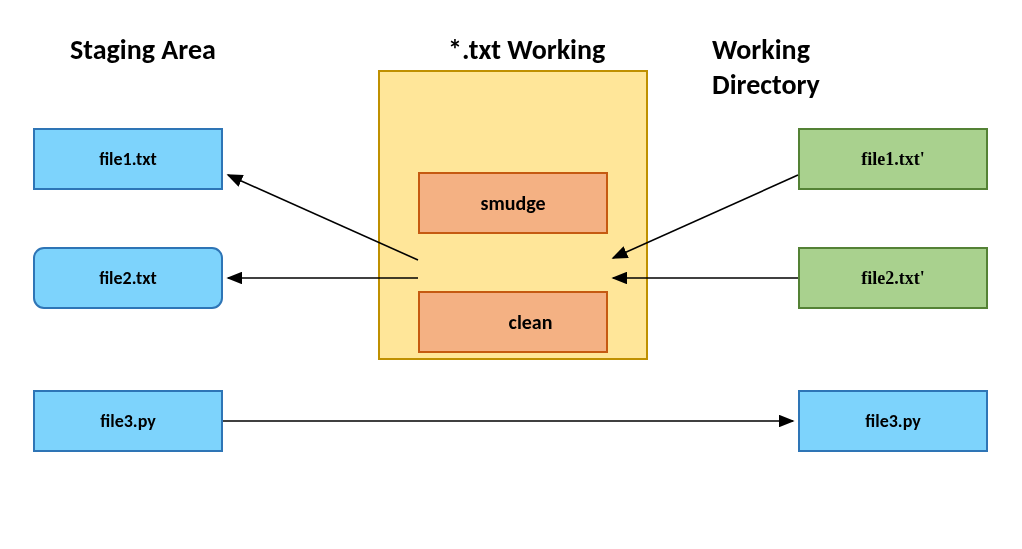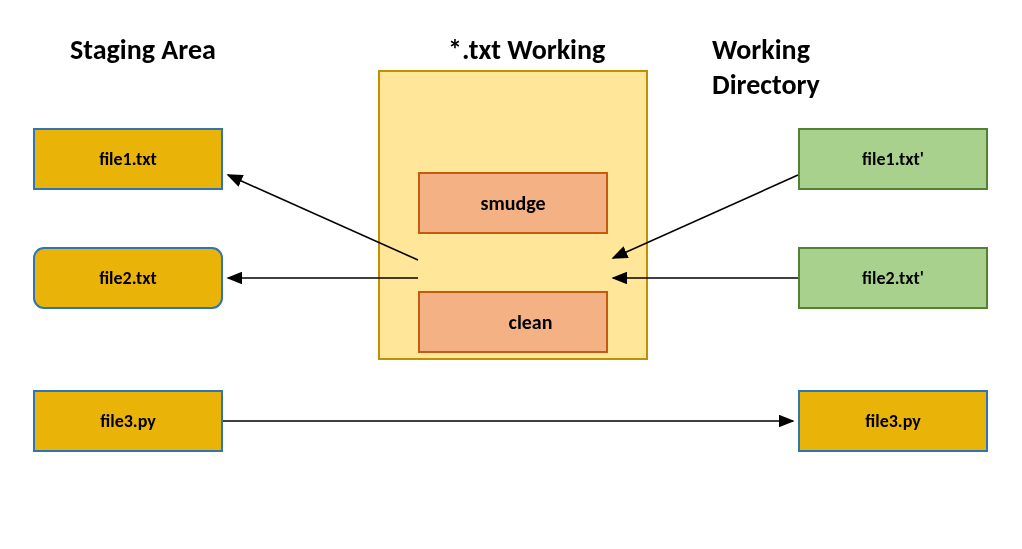--- a/index.html
+++ b/index.html
@@ -24,32 +24,33 @@
   .box {
     position: absolute;
     border: 2px solid;
     display: flex;
     align-items: center;
     justify-content: center;
     font-weight: bold;
     box-sizing: border-box;
   }
   .blue-box {
-    background: #eab308;
+    background: #7dd3fc;
     border-color: #2e75b6;
     font-size: 18px;
     width: 190px;
     height: 62px;
   }
   .green-box {
     background: #a9d18e;
     border-color: #548235;
     font-size: 18px;
     width: 190px;
     height: 62px;
+    font-family: Liberation Serif, serif;
   }
   .filter-container {
     position: absolute;
     background: #ffe699;
     border: 2px solid #bf9000;
     box-sizing: border-box;
   }
   .orange-box {
     background: #f4b183;
     border-color: #c55a11;

